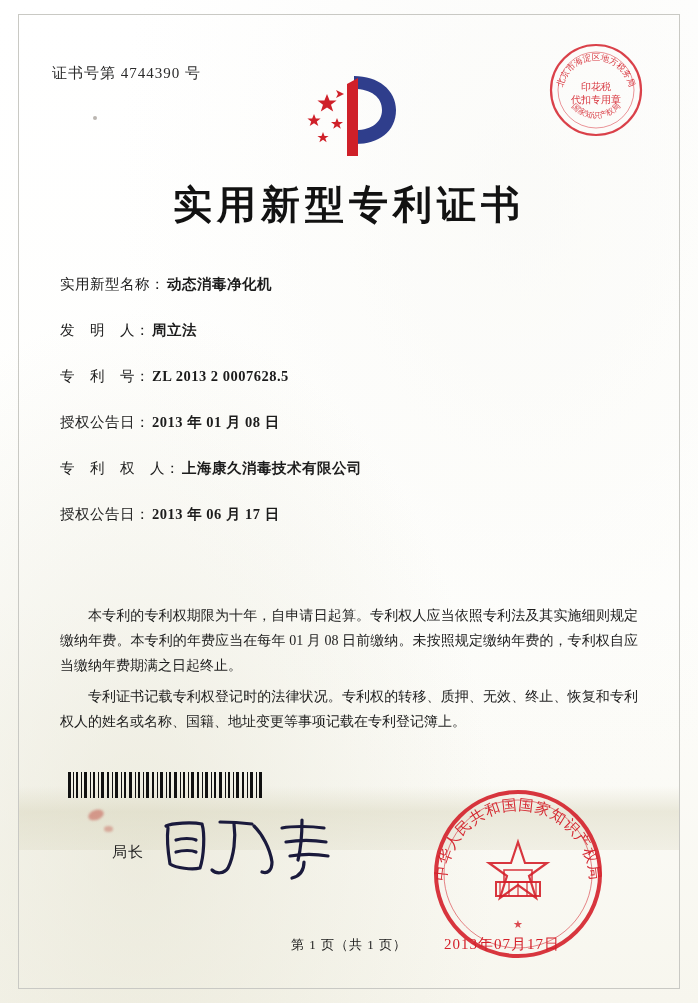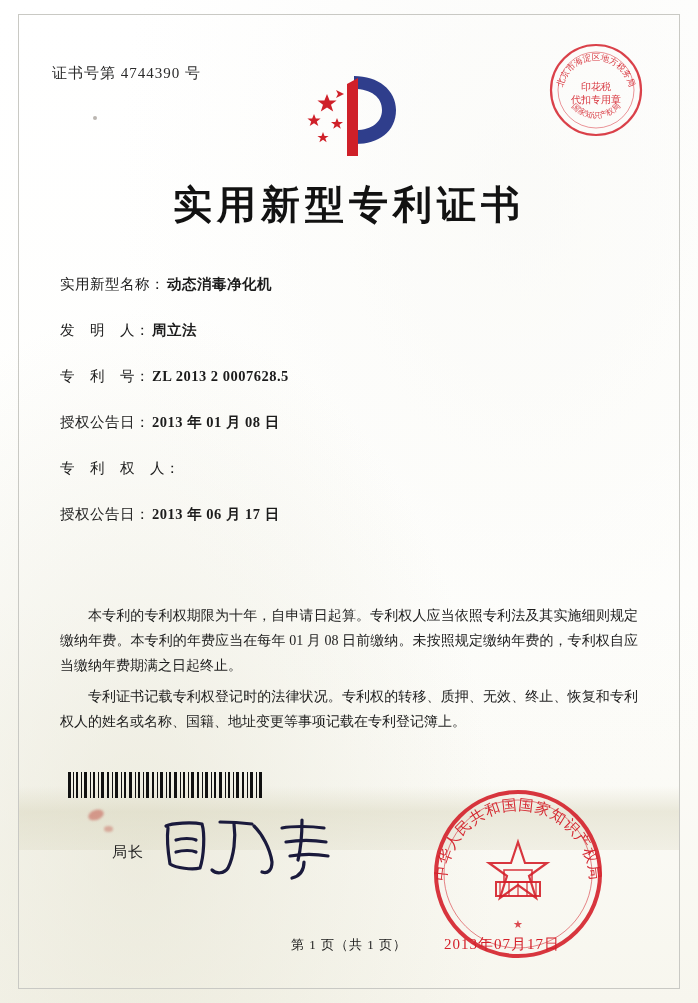--- a/index.html
+++ b/index.html
@@ -258,20 +258,21 @@
     <div class="field-row">
       <span class="field-label">专　利　号：</span>
       <span class="field-value">ZL 2013 2 0007628.5</span>
     </div>
     <div class="field-row">
       <span class="field-label">授权公告日：</span>
       <span class="field-value">2013 年 01 月 08 日</span>
     </div>
     <div class="field-row">
       <span class="field-label">专　利　权　人：</span>
+      <span class="field-value">上海康久消毒技术有限公司</span>
     </div>
     <div class="field-row">
       <span class="field-label">授权公告日：</span>
       <span class="field-value">2013 年 06 月 17 日</span>
     </div>
   </div>
 
   <div class="paragraphs">
     <p>本专利的专利权期限为十年，自申请日起算。专利权人应当依照专利法及其实施细则规定缴纳年费。本专利的年费应当在每年 01 月 08 日前缴纳。未按照规定缴纳年费的，专利权自应当缴纳年费期满之日起终止。</p>
     <p>专利证书记载专利权登记时的法律状况。专利权的转移、质押、无效、终止、恢复和专利权人的姓名或名称、国籍、地址变更等事项记载在专利登记簿上。</p>

